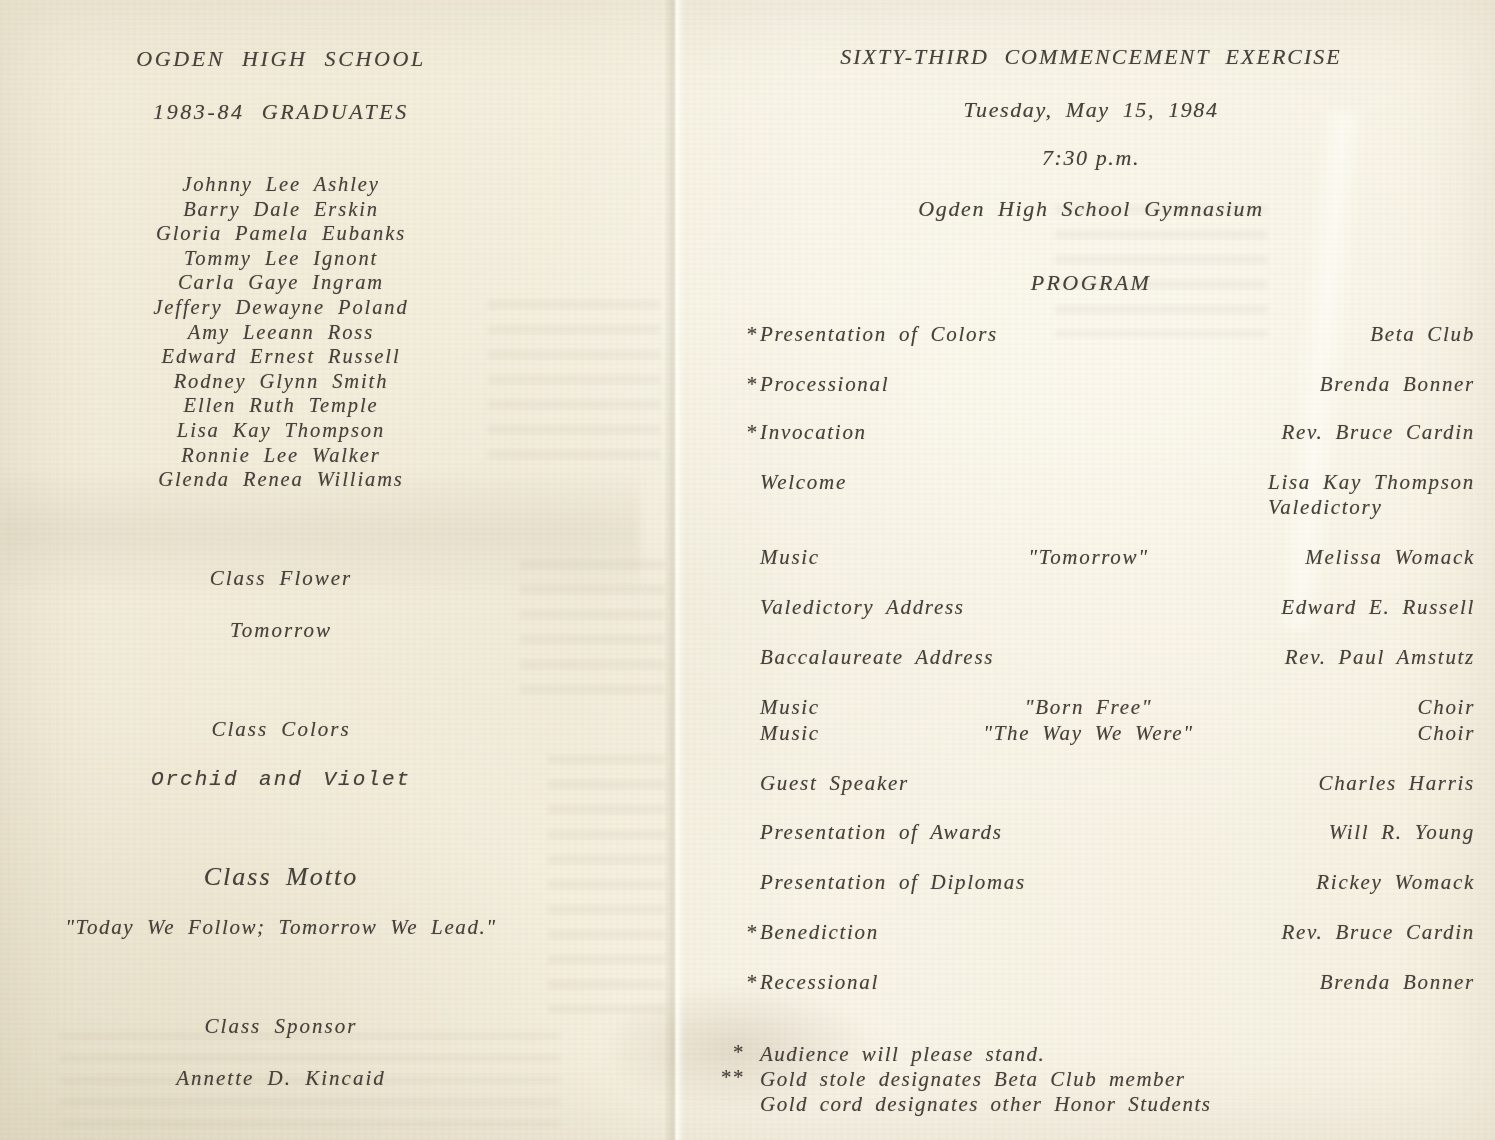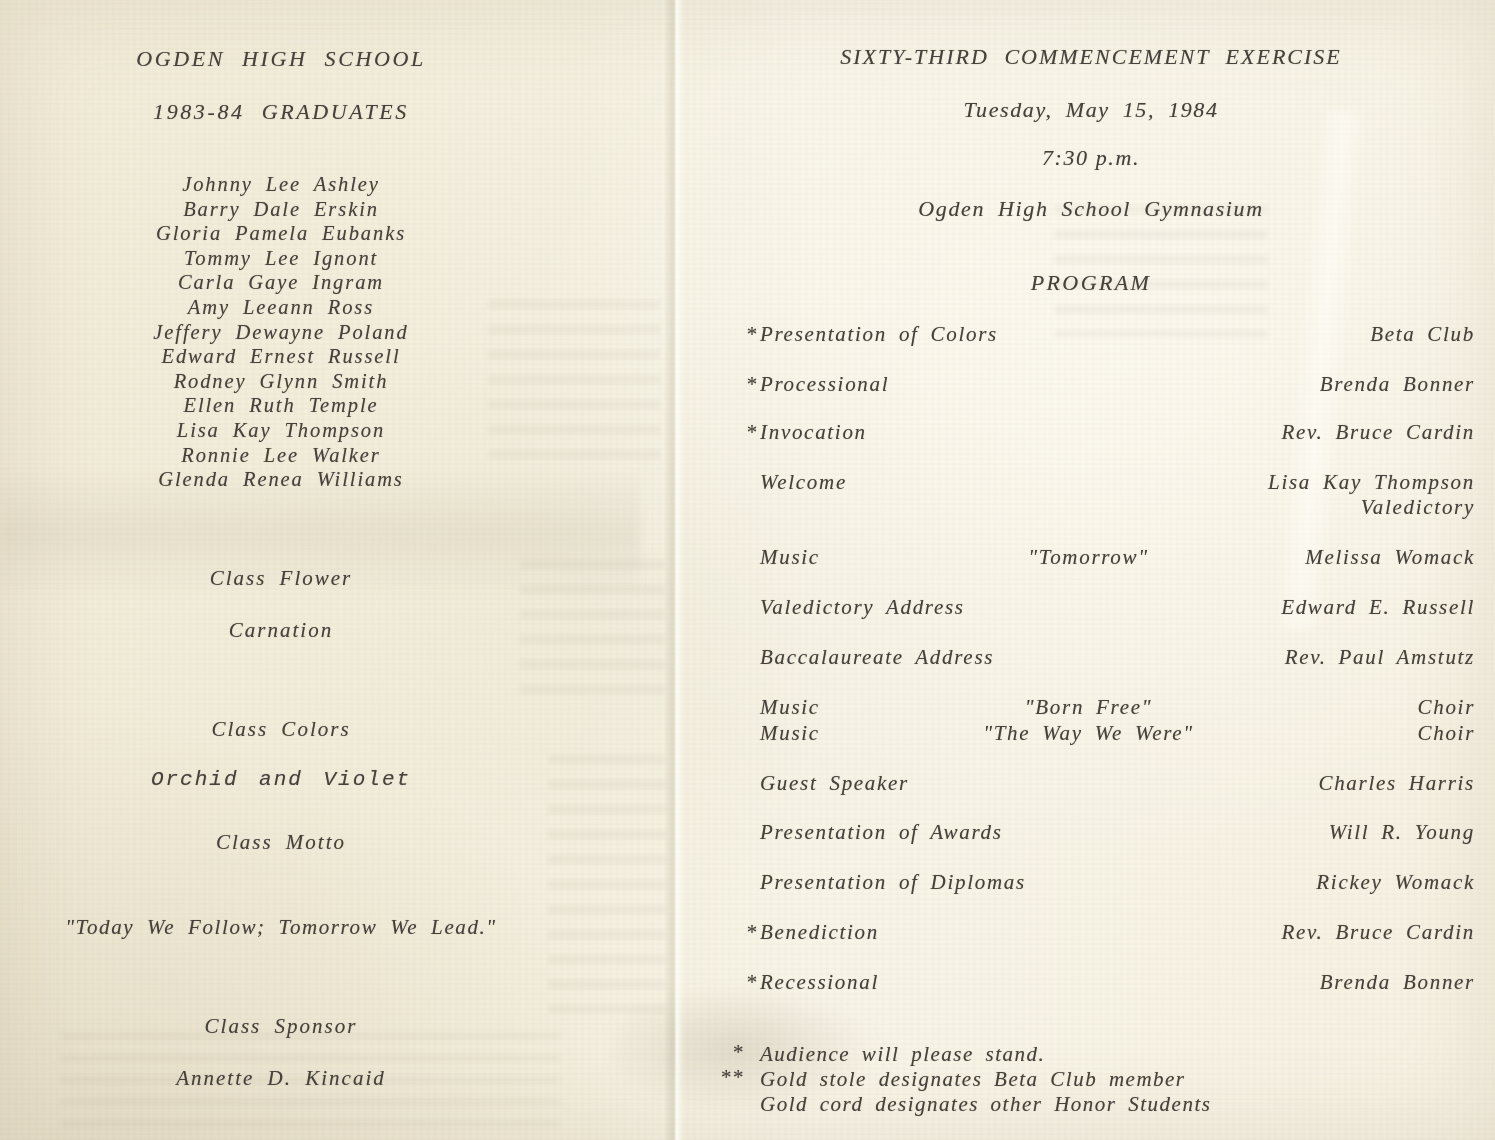--- a/index.html
+++ b/index.html
@@ -66,21 +66,21 @@
   .lp .c { position:absolute; left:0; width:100%; text-align:center; }
   .school     { top:46px;  font-size:22px; letter-spacing:2.6px; word-spacing:9px; }
   .classtitle { top:99px;  font-size:22px; letter-spacing:2.6px; word-spacing:9px; }
   .names      { top:172px; }
   .nm { display:block; font-size:20.5px; line-height:24.6px; letter-spacing:1.9px; word-spacing:6px;
         text-shadow:0 0 1px rgba(70,62,52,.38); white-space:nowrap; }
   .fl-h { top:566px;  font-size:21px; letter-spacing:2px; word-spacing:6px; }
   .fl-v { top:618px;  font-size:21px; letter-spacing:2px; word-spacing:6px; }
   .cc-h { top:717px;  font-size:21px; letter-spacing:2px; word-spacing:6px; }
   .cc-v { top:768px;  font-size:21px; letter-spacing:2px; word-spacing:6px;font-family:Liberation Mono, monospace; }
-  .cm-h { top:830px;  font-size:21px; letter-spacing:2px; word-spacing:6px;font-style:italic; }
+  .cm-h { top:862px;  font-size:26px; letter-spacing:2px; word-spacing:6px;font-style:italic; }
   .cm-v { top:915px;  font-size:21px; letter-spacing:1.6px; word-spacing:6px; }
   .cs-h { top:1014px; font-size:21px; letter-spacing:2px; word-spacing:6px; }
   .cs-v { top:1066px; font-size:21px; letter-spacing:2px; word-spacing:6px; }
 
   
   .rp-head { position:absolute; left:700px; top:0; width:782px; }
   .rp-line { position:absolute; left:0; width:100%; text-align:center; }
   .rtitle { top:44px;  font-size:22px; letter-spacing:2px;   word-spacing:8px; }
   .rdate  { top:97px;  font-size:22px; letter-spacing:1.6px; word-spacing:6px; }
   .rtime  { top:145px; font-size:22px; letter-spacing:1.6px; }
@@ -90,21 +90,21 @@
   
   .prog { position:absolute; left:746px; top:0; width:729px; height:1140px; }
   .prow { position:absolute; left:0; width:100%; height:25px; font-size:21px; line-height:25px;
           letter-spacing:1.7px; word-spacing:5px; }
   .prow .star  { position:absolute; right:calc(100% - 12px); top:0;
                  text-shadow:0 0 1px rgba(70,62,52,.38); white-space:nowrap; }
   .prow .item  { display:inline-block; padding-left:14px;
                  text-shadow:0 0 1px rgba(70,62,52,.38); white-space:nowrap; }
   .prow .piece { position:absolute; left:0; right:44px; top:0; text-align:center;
                  text-shadow:0 0 1px rgba(70,62,52,.38); white-space:nowrap; }
-  .prow .by    { position:absolute; right:0; top:0; text-align:right; }
+  .prow .by    { position:absolute; right:0; top:0; text-align:left; }
   .byline { display:block; line-height:25px;
             text-shadow:0 0 1px rgba(70,62,52,.38); white-space:nowrap; }
   .r0  { top:322px; } .r1  { top:372px; } .r2  { top:420px; } .r3  { top:470px; }
   .r4  { top:545px; } .r5  { top:595px; } .r6  { top:645px; } .r7  { top:695px; }
   .r8  { top:721px; } .r9  { top:771px; } .r10 { top:820px; } .r11 { top:870px; }
   .r12 { top:920px; } .r13 { top:970px; }
 
   
   .fnote { position:absolute; left:0; padding-left:14px; font-size:21px; line-height:25px;
            letter-spacing:1.5px; word-spacing:5px; }
@@ -132,32 +132,32 @@
   <div class="lp">
     <div class="c txt school">OGDEN HIGH SCHOOL</div>
     <div class="c txt classtitle">1983-84 GRADUATES</div>
 
     <div class="c names">
       <span class="nm">Johnny Lee Ashley</span>
       <span class="nm">Barry Dale Erskin</span>
       <span class="nm">Gloria Pamela Eubanks</span>
       <span class="nm">Tommy Lee Ignont</span>
       <span class="nm">Carla Gaye Ingram</span>
+      <span class="nm">Jeffery Dewayne Poland</span>
       <span class="nm">Amy Leeann Ross</span>
-      <span class="nm">Jeffery Dewayne Poland</span>
       <span class="nm">Edward Ernest Russell</span>
       <span class="nm">Rodney Glynn Smith</span>
       <span class="nm">Ellen Ruth Temple</span>
       <span class="nm">Lisa Kay Thompson</span>
       <span class="nm">Ronnie Lee Walker</span>
       <span class="nm">Glenda Renea Williams</span>
     </div>
 
     <div class="c txt fl-h">Class Flower</div>
-    <div class="c txt fl-v">Carnation</div>
+    <div class="c txt fl-v">Tomorrow</div>
     <div class="c txt cc-h">Class Colors</div>
     <div class="c txt cc-v">Orchid and Violet</div>
     <div class="c txt cm-h">Class Motto</div>
     <div class="c txt cm-v">"Today We Follow; Tomorrow We Lead."</div>
     <div class="c txt cs-h">Class Sponsor</div>
     <div class="c txt cs-v">Annette D. Kincaid</div>
   </div>
 
   <div class="rp-head">
     <div class="rp-line txt rtitle">SIXTY-THIRD COMMENCEMENT EXERCISE</div>

